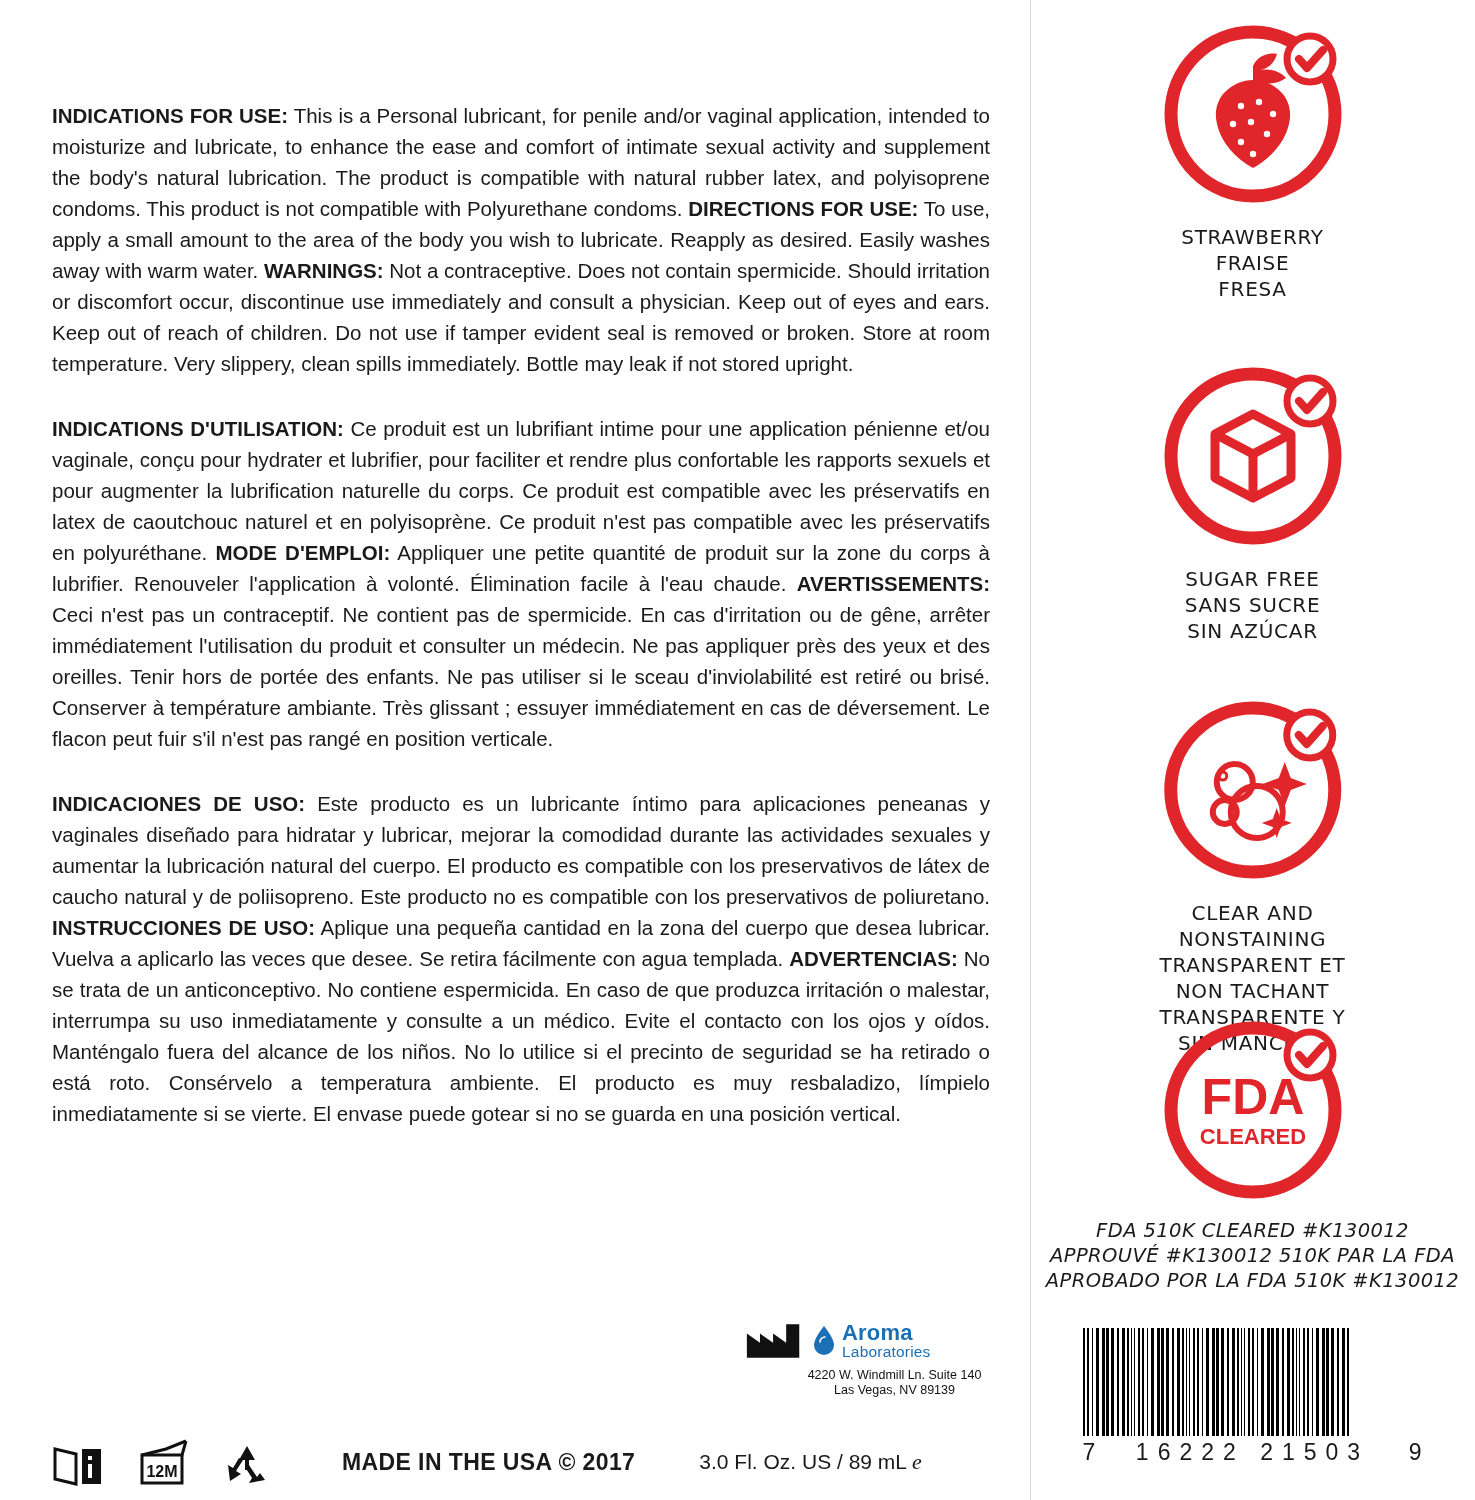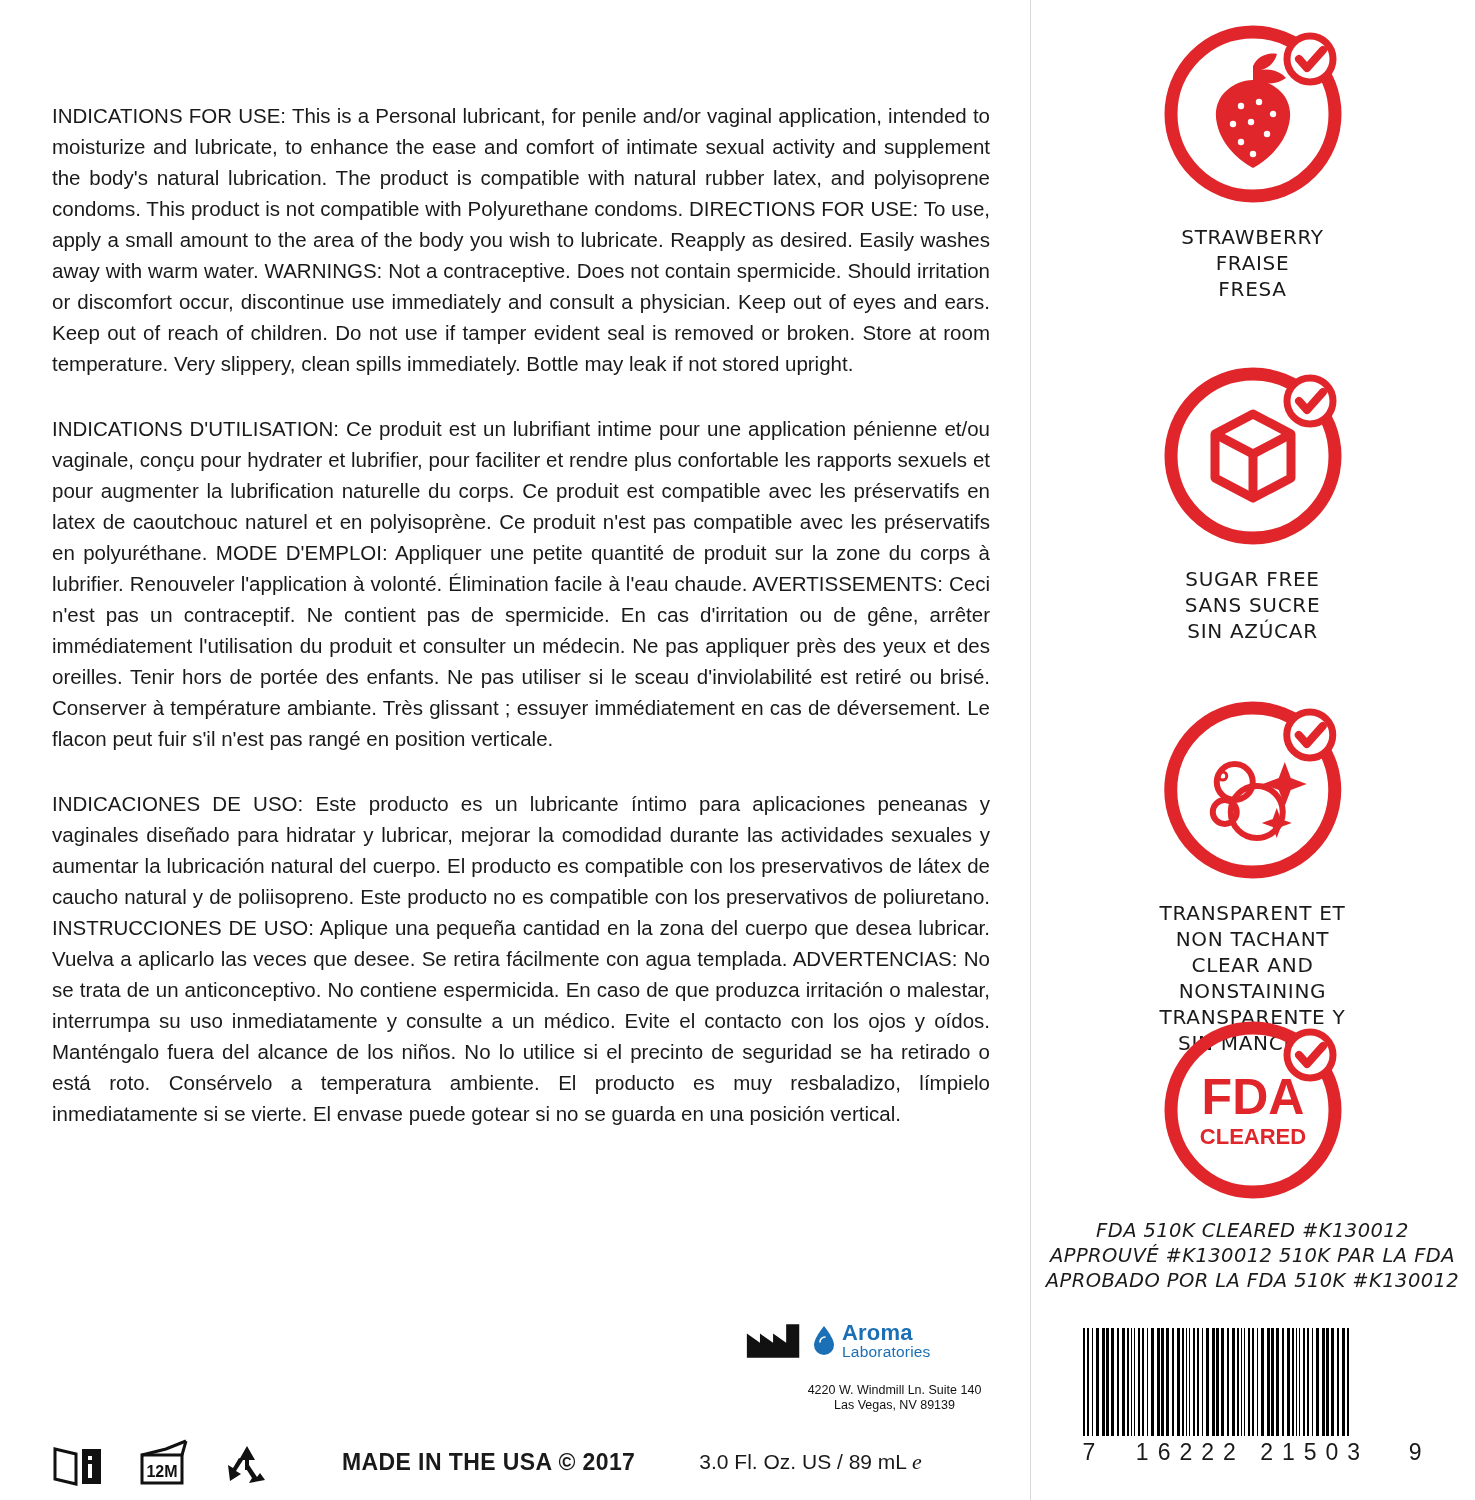--- a/index.html
+++ b/index.html
@@ -39,21 +39,21 @@
     margin-bottom: 34px;
   }
   .para {
     font-size: 20.5px;
     line-height: 31px;
     text-align: justify;
     text-justify: inter-word;
     margin: 0;
   }
   .para b {
-    font-weight: normal;
+    font-weight: bold;
   }
   .hdr {
     font-weight: bold;
   }
   .ingredients {
     font-size: 20.5px;
     line-height: 30px;
     margin: 0;
     max-width: 760px;
   }
@@ -88,21 +88,21 @@
     font-weight: bold;
     color: #1b6fb5;
     letter-spacing: .2px;
   }
   .trigg-2 {
     font-size: 15.5px;
     color: #1b6fb5;
     letter-spacing: .2px;
   }
   .addr {
-    margin-top: 23px;
+    margin-top: 8px;
     font-size: 12.5px;
     line-height: 15px;
     color: #111;
     text-align: center;
     width: 215px;
     margin-left: 42px;
   }
   .footer-bar {
     position: absolute;
     left: 52px;
@@ -328,22 +328,22 @@
         <circle cx="104" cy="122" r="26" fill="none" stroke="#e0262b" stroke-width="6"></circle>
         <circle cx="72" cy="122" r="12" fill="none" stroke="#e0262b" stroke-width="6"></circle>
         <circle cx="70" cy="86" r="4" fill="none" stroke="#e0262b" stroke-width="3"></circle>
         <path d="M132 72 l6 16 l16 6 l-16 6 l-6 16 l-6 -16 l-16 -6 l16 -6 z" fill="#e0262b"></path>
         <path d="M124 118 l4 11 l11 4 l-11 4 l-4 11 l-4 -11 l-11 -4 l11 -4 z" fill="#e0262b"></path>
         <circle cx="157" cy="45" r="25" fill="#ffffff"></circle>
         <circle cx="157" cy="45" r="23" fill="none" stroke="#e0262b" stroke-width="7"></circle>
         <path d="M146 45 l8 9 l16 -18" fill="none" stroke="#e0262b" stroke-width="8" stroke-linecap="round" stroke-linejoin="round"></path>
       </svg>
       <div class="badge-caption">
+        <div>CLEAR AND NONSTAINING</div>
         <div>TRANSPARENT ET NON TACHANT</div>
-        <div>CLEAR AND NONSTAINING</div>
         <div>TRANSPARENTE Y SIN MANCHAS</div>
       </div>
     </div>
 
     <div class="badge b1" id="badge-fda">
       <svg width="200" height="200" viewBox="0 0 200 200">
         <circle cx="100" cy="100" r="82" fill="none" stroke="#e0262b" stroke-width="13"></circle>
         <text x="100" y="104" text-anchor="middle" font-family="Liberation Sans, sans-serif" font-size="50" font-weight="bold" fill="#e0262b">FDA</text>
         <text x="100" y="134" text-anchor="middle" font-family="Liberation Sans, sans-serif" font-size="22" font-weight="bold" fill="#e0262b">CLEARED</text>
         <circle cx="157" cy="45" r="25" fill="#ffffff"></circle>

